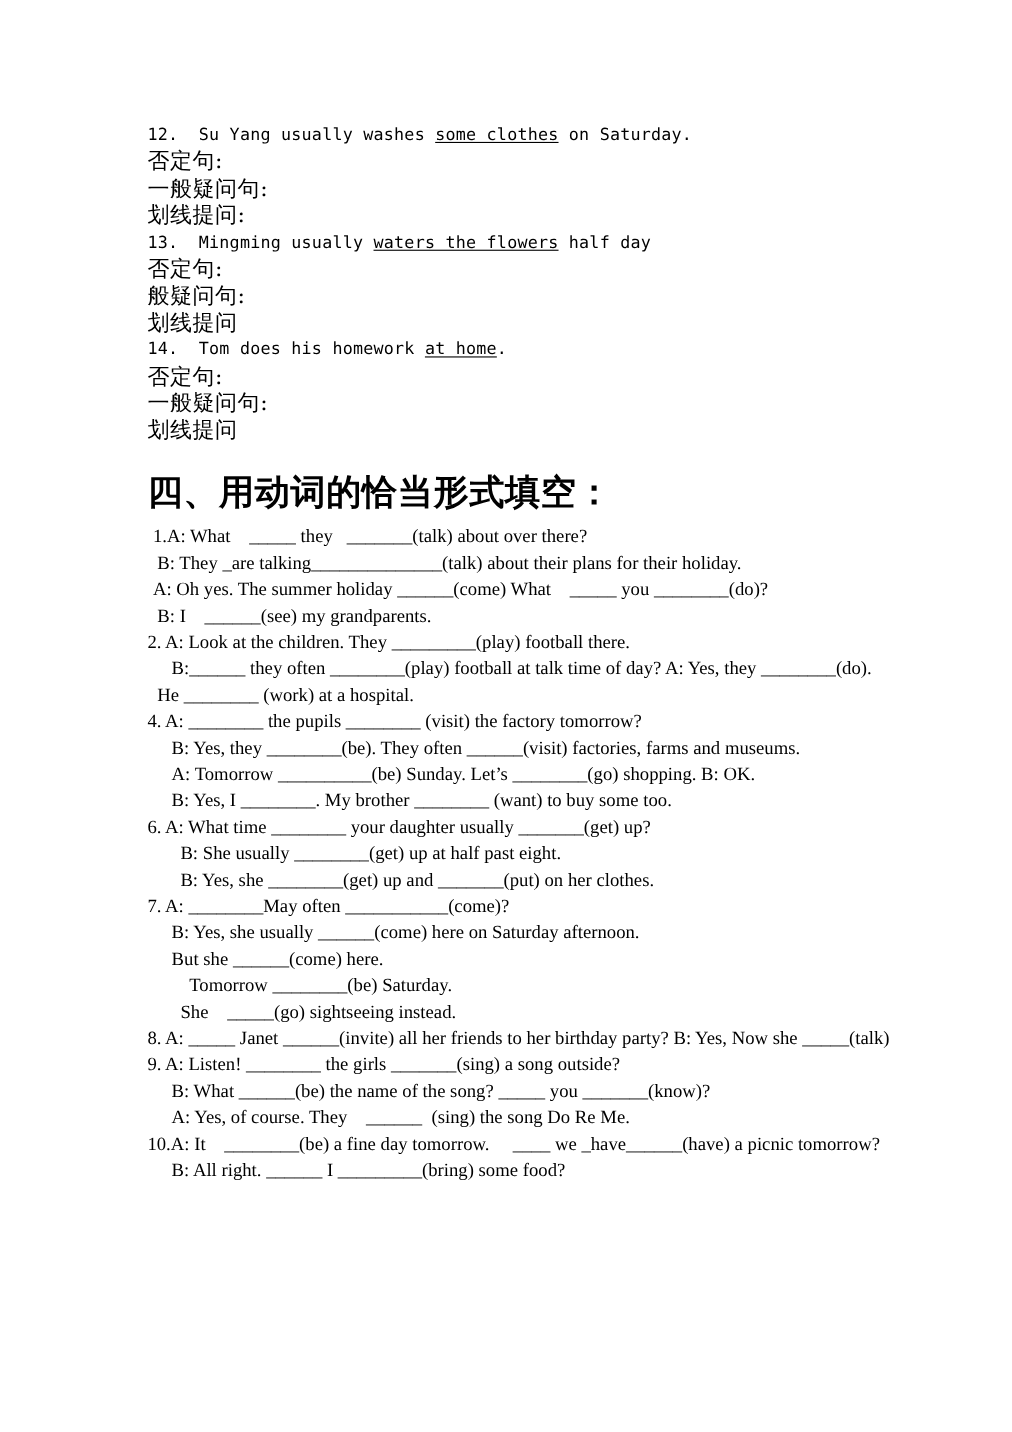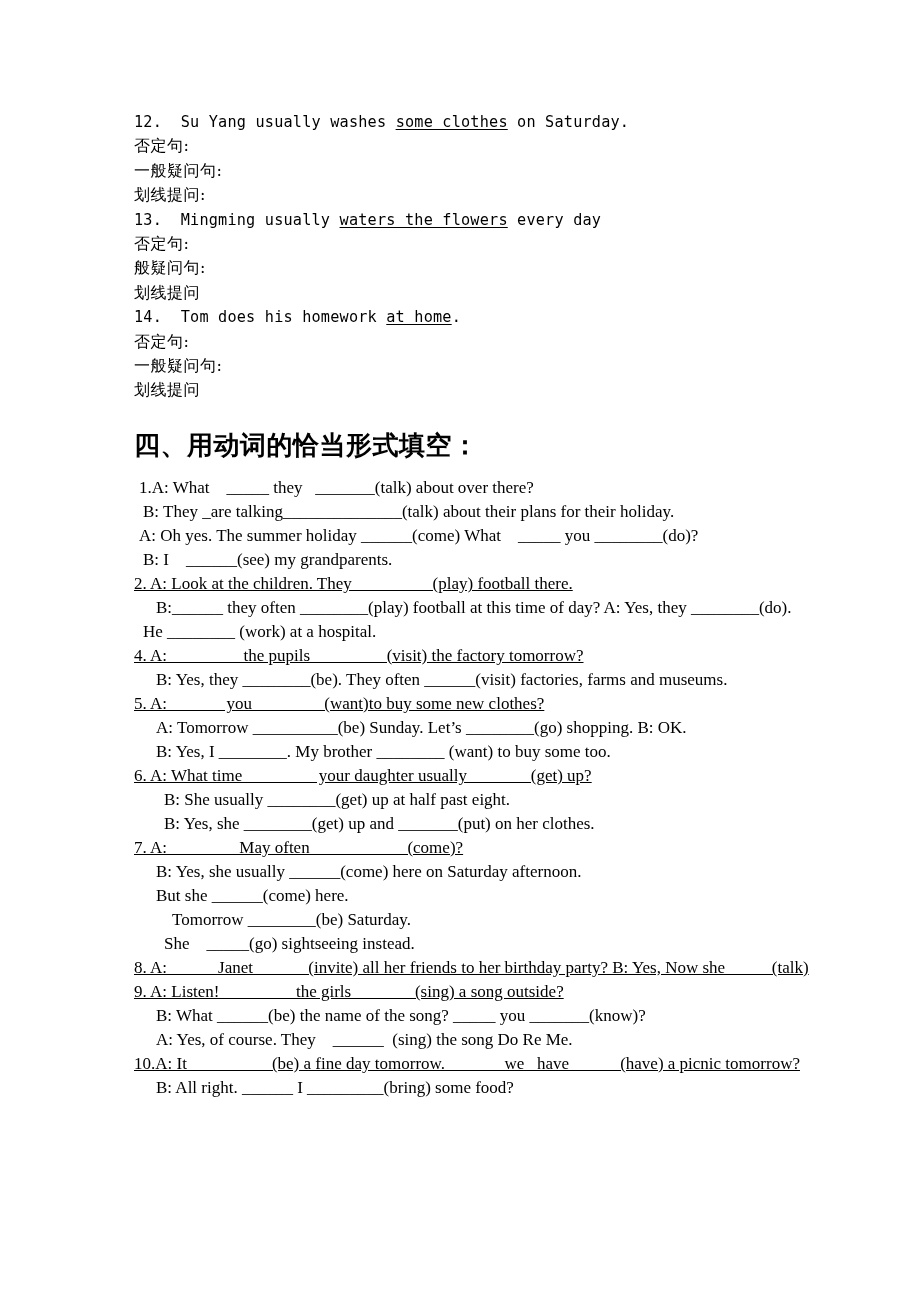--- a/index.html
+++ b/index.html
@@ -37,35 +37,35 @@
   .mono-line {
     font-family: "DejaVu Sans Mono", "Liberation Mono", monospace;
     font-size: 15.2px;
     line-height: 24.4px;
     letter-spacing: 0.2px;
     white-space: pre;
     color: #000;
   }
   .mono-line.cn {
     font-family: "DejaVu Serif", "Liberation Serif", serif;
-    font-size: 16px;
+    font-size: 20px;
     letter-spacing: 0.5px;
   }
   .mono-line u {
     text-decoration: underline;
     text-underline-offset: 2px;
   }
 
   
   .section-heading {
     position: absolute;
     left: 134px;
     top: 432px;
-    font-family: Liberation Mono, monospace;
-    font-size: 26px;
+    font-family: Liberation Serif, serif;
+    font-size: 32px;
     font-weight: bold;
     line-height: 30px;
     letter-spacing: 0.5px;
     white-space: pre;
   }
 
   
   .fill-block {
     position: absolute;
     left: 134px;
@@ -73,64 +73,63 @@
     width: 760px;
   }
   .fill-line {
     font-family: "Liberation Serif", "DejaVu Serif", serif;
     font-size: 17px;
     line-height: 24px;
     white-space: pre;
     color: #000;
   }
   
-  .ind-0 { padding-left: 0px; text-decoration: underline; }
+  .ind-0 { padding-left: 0px; }
   .ind-1 { padding-left: 5px; }
   .ind-2 { padding-left: 9px; }
   .ind-3 { padding-left: 22px; }
   .ind-4 { padding-left: 30px; }
   .ind-5 { padding-left: 38px; }
 </style>
 </head>
 <body>
 
 <div class="page">
 
   <div class="mono-block">
 
     <div class="mono-line"><span>12.  Su Yang usually washes </span><u>some clothes</u><span> on Saturday.</span></div>
     <div class="mono-line cn">否定句:</div>
     <div class="mono-line cn">一般疑问句:</div>
     <div class="mono-line cn">划线提问:</div>
 
-    <div class="mono-line"><span>13.  Mingming usually </span><u>waters the flowers</u><span> every day</span></div>
+    <div class="mono-line"><span>13.  Mingming usually </span><u>waters the flowers</u><span> half day</span></div>
     <div class="mono-line cn">否定句:</div>
     <div class="mono-line cn">般疑问句:</div>
     <div class="mono-line cn">划线提问</div>
 
     <div class="mono-line"><span>14.  Tom does his homework </span><u>at home</u><span>.</span></div>
     <div class="mono-line cn">否定句:</div>
     <div class="mono-line cn">一般疑问句:</div>
     <div class="mono-line cn">划线提问</div>
 
   </div>
 
   <div class="section-heading">四、用动词的恰当形式填空：</div>
 
   <div class="fill-block">
     <div class="fill-line ind-1">1.A: What    _____ they   _______(talk) about over there?</div>
     <div class="fill-line ind-2">B: They _are talking______________(talk) about their plans for their holiday.</div>
     <div class="fill-line ind-1">A: Oh yes. The summer holiday ______(come) What    _____ you ________(do)?</div>
     <div class="fill-line ind-2">B: I    ______(see) my grandparents.</div>
     <div class="fill-line ind-0">2. A: Look at the children. They _________(play) football there.</div>
-    <div class="fill-line ind-3">B:______ they often ________(play) football at this time of day? A: Yes, they ________(do).</div>
+    <div class="fill-line ind-3">B:______ they often ________(play) football at talk time of day? A: Yes, they ________(do).</div>
     <div class="fill-line ind-2">He ________ (work) at a hospital.</div>
     <div class="fill-line ind-0">4. A: ________ the pupils ________ (visit) the factory tomorrow?</div>
     <div class="fill-line ind-3">B: Yes, they ________(be). They often ______(visit) factories, farms and museums.</div>
-    <div class="fill-line ind-0">5. A: ______ you ________(want)to buy some new clothes?</div>
     <div class="fill-line ind-3">A: Tomorrow __________(be) Sunday. Let’s ________(go) shopping. B: OK.</div>
     <div class="fill-line ind-3">B: Yes, I ________. My brother ________ (want) to buy some too.</div>
     <div class="fill-line ind-0">6. A: What time ________ your daughter usually _______(get) up?</div>
     <div class="fill-line ind-4">B: She usually ________(get) up at half past eight.</div>
     <div class="fill-line ind-4">B: Yes, she ________(get) up and _______(put) on her clothes.</div>
     <div class="fill-line ind-0">7. A: ________May often ___________(come)?</div>
     <div class="fill-line ind-3">B: Yes, she usually ______(come) here on Saturday afternoon.</div>
     <div class="fill-line ind-3">But she ______(come) here.</div>
     <div class="fill-line ind-5">Tomorrow ________(be) Saturday.</div>
     <div class="fill-line ind-4">She    _____(go) sightseeing instead.</div>

